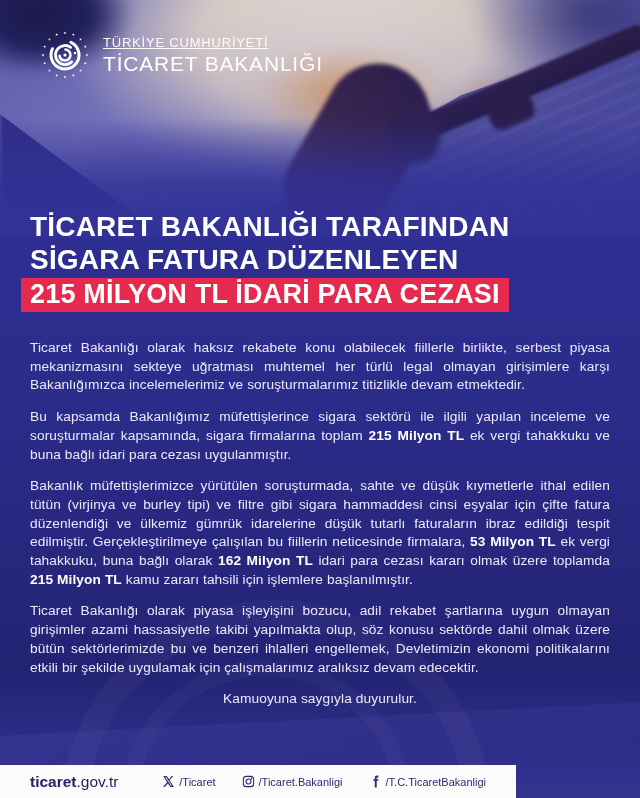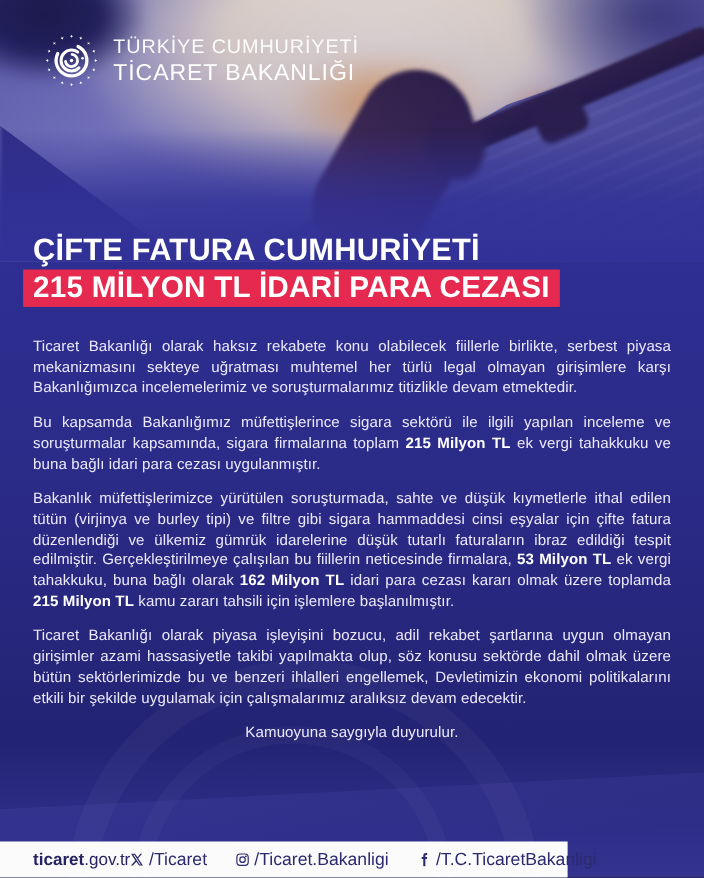--- a/index.html
+++ b/index.html
@@ -46,40 +46,40 @@
   .watermark{position:absolute;left:60px;top:600px;width:380px;height:380px;border-radius:50%;
     border:26px solid rgba(255,255,255,0.035);}
   .watermark2{position:absolute;left:120px;top:660px;width:260px;height:260px;border-radius:50%;
     border:16px solid rgba(255,255,255,0.03);}
   .sheen{position:absolute;left:-40px;bottom:34px;width:760px;height:46px;transform:rotate(-3deg);
     background:linear-gradient(180deg,rgba(120,110,220,0.10),rgba(120,110,220,0));}
   
   .brandbar{position:absolute;top:30px;left:40px;display:flex;align-items:center;gap:13px;color:#fff;}
   .emblem{width:50px;height:50px;flex:0 0 auto;}
   .orgnames{display:flex;flex-direction:column;gap:2px;}
-  .org1{font-size:18px;font-weight:400;letter-spacing:.8px;opacity:.96;}
+  .org1{font-size:13px;font-weight:400;letter-spacing:.8px;opacity:.96;text-decoration:underline;}
   .org2{font-size:21px;font-weight:400;letter-spacing:.8px;}
   
   .content{position:absolute;top:210px;left:30px;right:30px;color:#efeefb;}
   .title{color:#ffffff;font-weight:700;font-size:28px;line-height:33px;letter-spacing:.2px;}
   .title-line{white-space:nowrap;}
   .title-highlight{display:inline-block;background:#e6294e;color:#fff;
     padding:1px 9px 3px;margin-left:-9px;margin-top:2px;font-size:27px;line-height:30px;}
   .paras{margin-top:27px;}
   .para{margin:0 0 13px 0;font-size:13.7px;line-height:18.7px;text-align:justify;
     letter-spacing:.1px;color:#eceafa;}
   .para:last-child{text-align:center;}
   .para b{font-weight:700;color:#ffffff;}
   
   .footer{position:absolute;left:0;bottom:0;width:516px;height:33px;background:#fcfbfc;
     display:flex;align-items:center;padding:0 30px;box-sizing:border-box;color:#2b2a6e;}
   .brand-url{font-size:15.5px;color:#262363;}
   .brand-url .b{font-weight:700;}
   .socials{margin-left:auto;display:flex;align-items:center;gap:26px;}
-  .social-item{display:flex;align-items:center;gap:4px;font-size:16px;color:#2b2a6e;}
+  .social-item{display:flex;align-items:center;gap:4px;font-size:11px;color:#2b2a6e;}
   .social-item svg{width:13px;height:13px;fill:#2b2a6e;display:block;}
   .social-item .ig{fill:none;stroke:#2b2a6e;stroke-width:2;}
 </style>
 </head>
 <body>
 
 <div class="poster">
 
   <div class="hero">
     <div class="hero-base"></div>
@@ -134,21 +134,22 @@
       <circle cx="70" cy="46" r="2.4" fill="#fff"></circle>
     </svg>
     <div class="orgnames">
       <div class="org1">TÜRKİYE CUMHURİYETİ</div>
       <div class="org2">TİCARET BAKANLIĞI</div>
     </div>
   </div>
 
   <div class="content">
     <div class="title">
-      <div class="title-line">ÇİFTE FATURA CUMHURİYETİ</div>
+      <div class="title-line">TİCARET BAKANLIĞI TARAFINDAN</div>
+      <div class="title-line">SİGARA FATURA DÜZENLEYEN</div>
       <div><span class="title-highlight">215 MİLYON TL İDARİ PARA CEZASI</span></div>
     </div>
     <div class="paras">
         <p class="para"><span>Ticaret Bakanlığı olarak haksız rekabete konu olabilecek fiillerle birlikte, serbest piyasa mekanizmasını sekteye uğratması muhtemel her türlü legal olmayan girişimlere karşı Bakanlığımızca incelemelerimiz ve soruşturmalarımız titizlikle devam etmektedir.</span></p>
         <p class="para"><span>Bu kapsamda Bakanlığımız müfettişlerince sigara sektörü ile ilgili yapılan inceleme ve soruşturmalar kapsamında, sigara firmalarına toplam </span><b>215 Milyon TL</b><span> ek vergi tahakkuku ve buna bağlı idari para cezası uygulanmıştır.</span></p>
         <p class="para"><span>Bakanlık müfettişlerimizce yürütülen soruşturmada, sahte ve düşük kıymetlerle ithal edilen tütün (virjinya ve burley tipi) ve filtre gibi sigara hammaddesi cinsi eşyalar için çifte fatura düzenlendiği ve ülkemiz gümrük idarelerine düşük tutarlı faturaların ibraz edildiği tespit edilmiştir. Gerçekleştirilmeye çalışılan bu fiillerin neticesinde firmalara, </span><b>53 Milyon TL</b><span> ek vergi tahakkuku, buna bağlı olarak </span><b>162 Milyon TL</b><span> idari para cezası kararı olmak üzere toplamda </span><b>215 Milyon TL</b><span> kamu zararı tahsili için işlemlere başlanılmıştır.</span></p>
         <p class="para"><span>Ticaret Bakanlığı olarak piyasa işleyişini bozucu, adil rekabet şartlarına uygun olmayan girişimler azami hassasiyetle takibi yapılmakta olup, söz konusu sektörde dahil olmak üzere bütün sektörlerimizde bu ve benzeri ihlalleri engellemek, Devletimizin ekonomi politikalarını etkili bir şekilde uygulamak için çalışmalarımız aralıksız devam edecektir.</span></p>
         <p class="para"><span>Kamuoyuna saygıyla duyurulur.</span></p>
       </div>
   </div>

